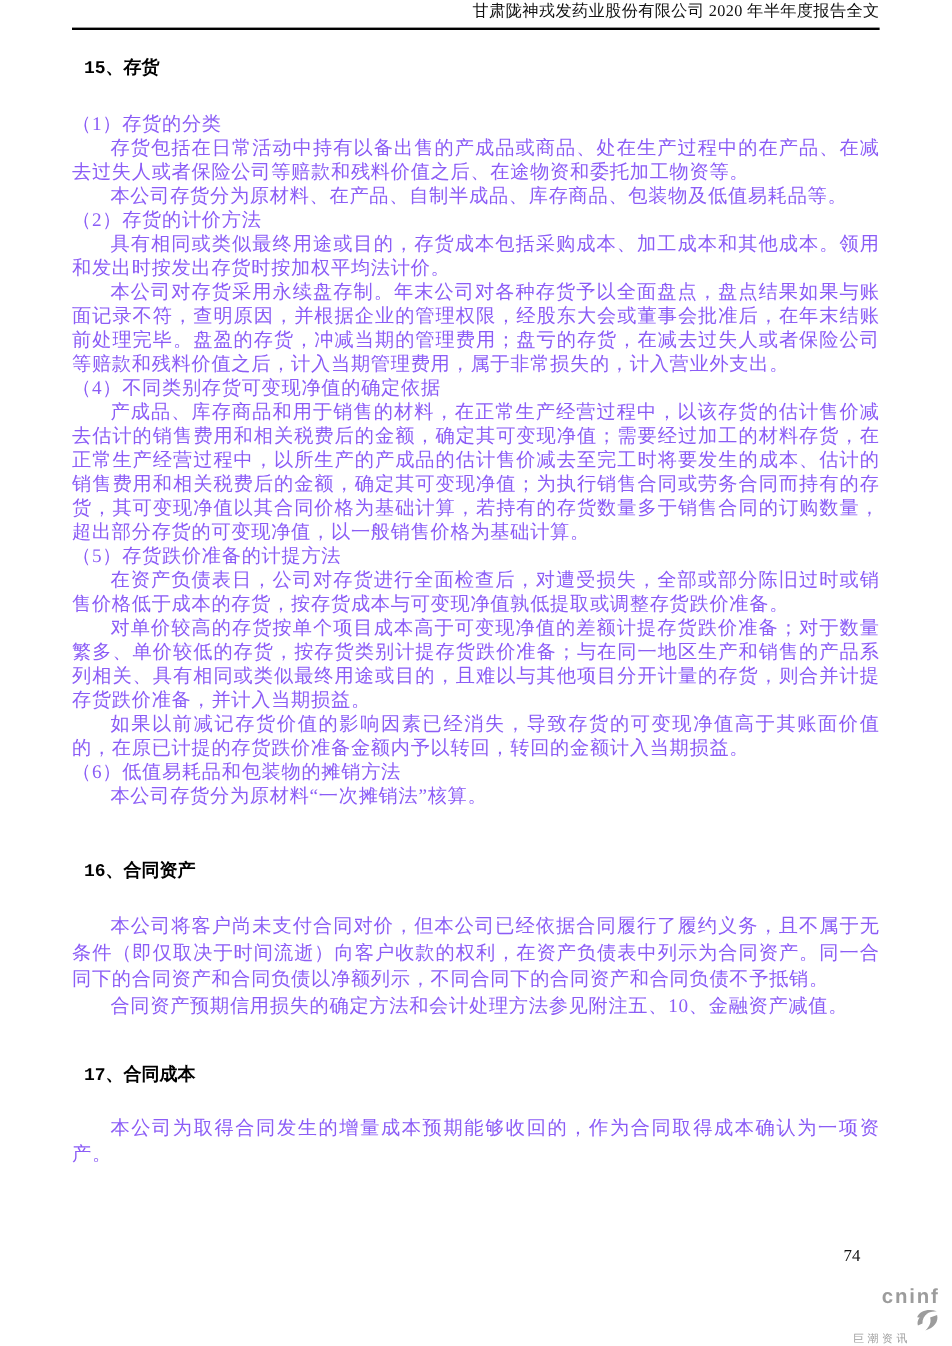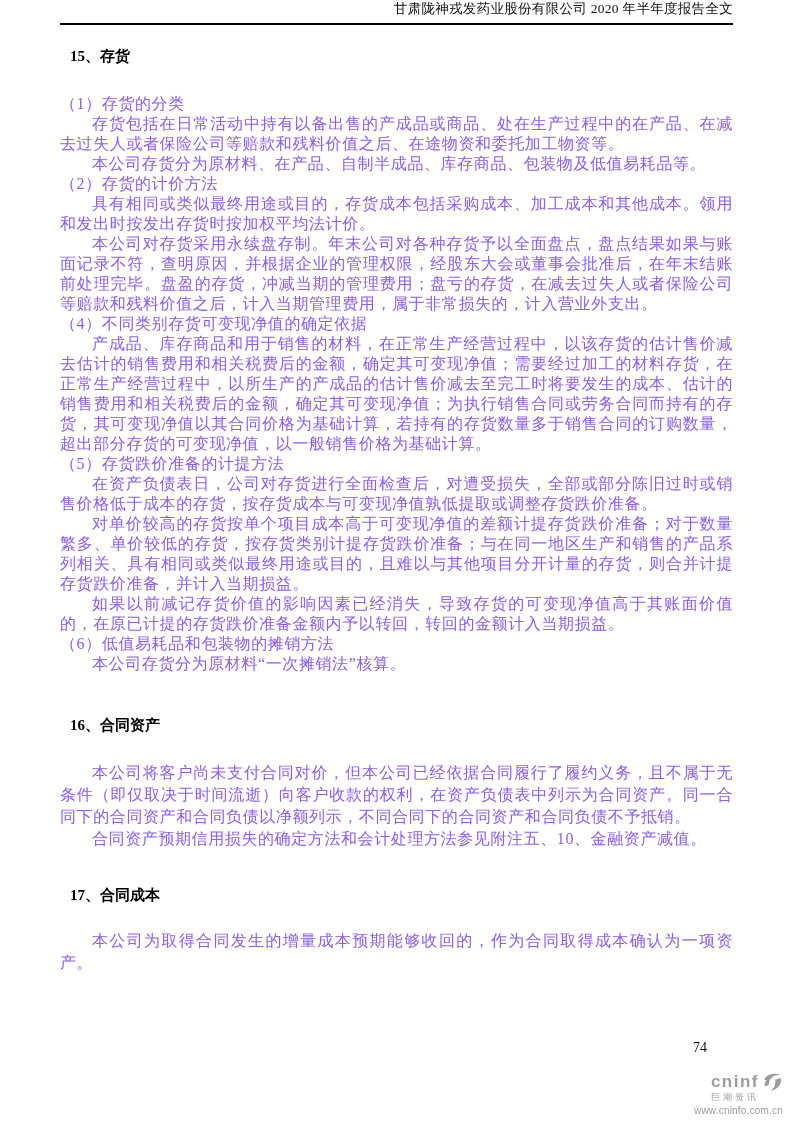--- a/index.html
+++ b/index.html
@@ -19,46 +19,47 @@
     padding-bottom:5px;
     border-bottom:2px solid #000000;
     text-align:right;
     font-size:13.5px; color:#111111;
     letter-spacing:0.3px;
   }
 
   .sec-title {
     font-size:15px; font-weight:bold; padding-left:10px;
     color:#000000;
+    font-family:Liberation Mono, monospace;
   }
   .t15 { margin-top:22px; margin-bottom:28px; }
   .t16 { margin-top:42px; margin-bottom:27px; }
   .t17 { margin-top:36px; margin-bottom:25px; }
 
   .paras p {
     font-size:16px; line-height:20px;
     letter-spacing:0.6px;
     text-align:justify; text-justify:inter-character;
     color:#8b5cf6;
   }
   .s16 p, .s17 p { line-height:22px; }
   p.body { text-indent:2em; }
 
   .page-num {
-    position:absolute; top:1040px; right:86px;
+    position:absolute; top:1040px; right:76px;
     font-size:14px; color:#111111;
   }
 
   .logo {
     position:absolute; top:1072px; right:10px;
     color:#9c9c9c;
     font-family:"Liberation Sans","DejaVu Sans",sans-serif;
     text-align:right;
   }
-  .logo-row { display:flex; align-items:center; justify-content:flex-end; }
+  .logo-row { display:flex; align-items:flex-end; justify-content:flex-end;flex-direction:column; }
   .logo-brand {
     font-weight:bold; font-size:17px; letter-spacing:1.5px;
     color:#9c9c9c; line-height:18px;
   }
   .logo-swirl { margin-left:2px; }
   .logo-cn { font-size:9px; letter-spacing:3px; padding-right:24px; margin-top:-1px; }
   .logo-url { font-size:10px; letter-spacing:0.2px; margin-top:1px; }
 </style>
 </head>
 <body>

